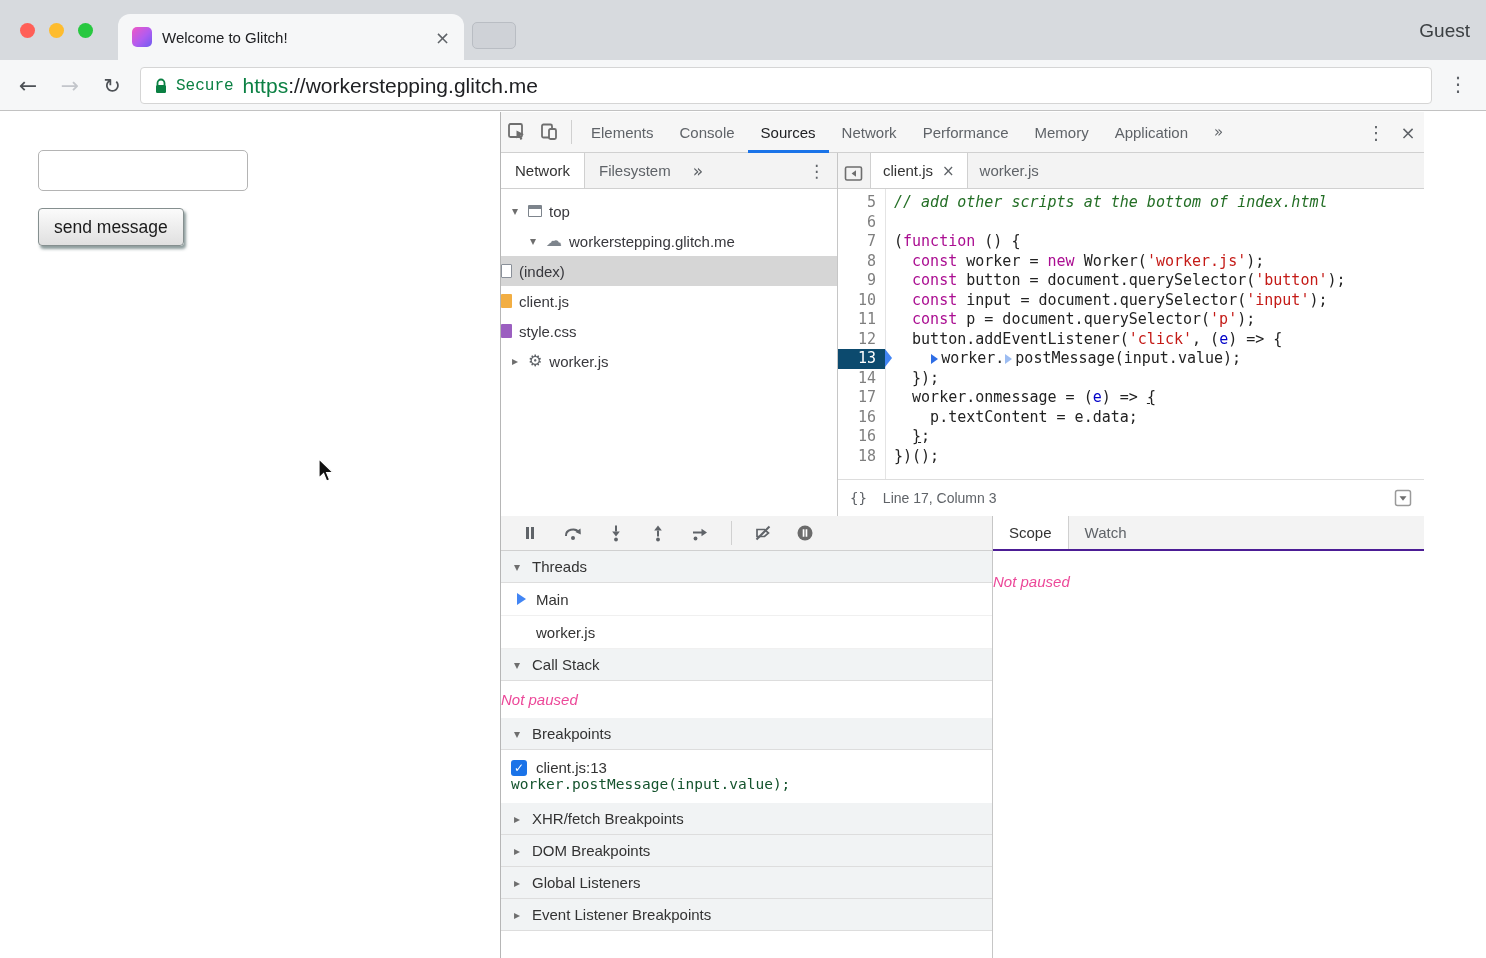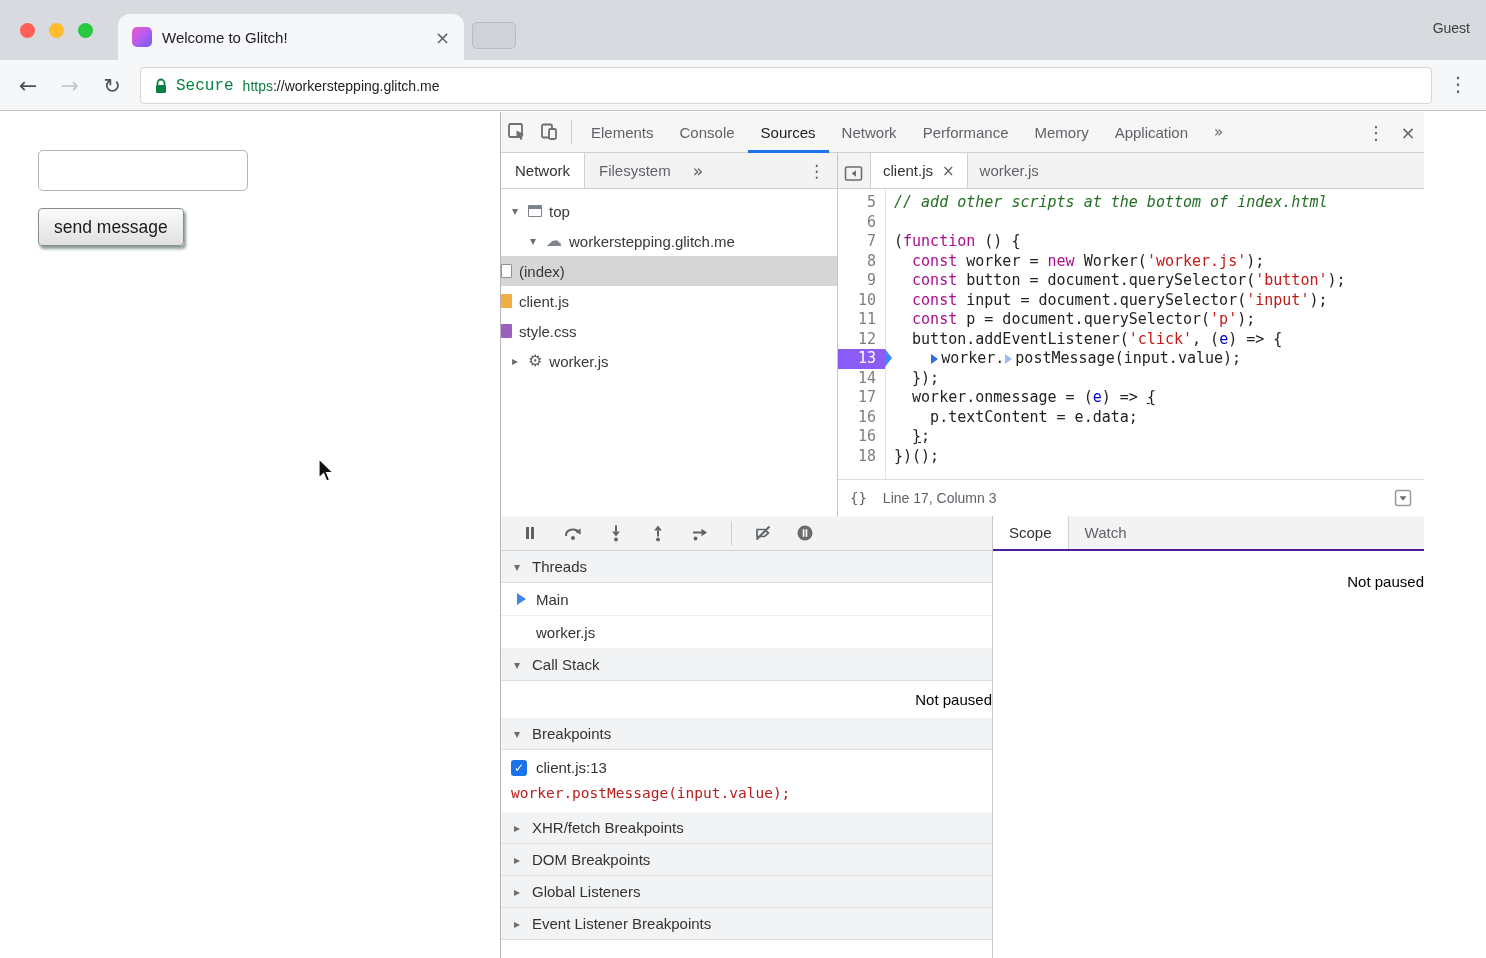--- a/index.html
+++ b/index.html
@@ -20,34 +20,34 @@
     position:absolute; left:118px; top:14px; width:346px; height:46px;
     background:#f6f7f8; border-radius:12px 12px 0 0;
     display:flex; align-items:center; padding:0 14px; gap:10px;
   }
   .favicon { width:20px; height:20px; border-radius:5px;
     background:linear-gradient(135deg,#f058c4 0%,#b05cf0 55%,#6d5cf0 100%); flex:0 0 auto; }
   .tab-title { font-size:15px; color:#202124; white-space:nowrap; overflow:hidden; flex:1; }
   .tab-close { margin-left:auto; font-size:18px; color:#5f6368; cursor:default; }
   .tab-stub { position:absolute; left:472px; top:22px; width:44px; height:27px;
     background:#cfd2d7; border:1px solid #b9bdc3; border-radius:5px; }
-  .guest { position:absolute; right:16px; top:20px; font-size:14px; color:#3c4043; }
+  .guest { position:absolute; right:16px; top:20px; font-size:19px; color:#3c4043; }
 
   .nav-bar { position:absolute; left:0; top:60px; width:1486px; height:51px;
     background:#f6f7f8; border-bottom:1px solid #c2c2c2; }
   .nav-btn { position:absolute; top:12px; width:28px; height:28px; text-align:center;
     font-size:22px; line-height:28px; color:#4d5156; }
   .nav-btn.back { left:14px; }
   .nav-btn.forward { left:56px; color:#c3c6cb; }
   .nav-btn.reload { left:98px; font-size:21px; }
   .omnibox { position:absolute; left:140px; top:7px; width:1292px; height:37px;
     background:#fff; border:1px solid #d5d5d5; border-radius:4px;
     display:flex; align-items:center; padding:0 14px; gap:9px; }
   .secure { color:#0b8043; font-size:16px;font-family:Liberation Mono, monospace; }
-  .url { font-size:14px; color:#202124; }
+  .url { font-size:21px; color:#202124; }
   .url .scheme { color:#0b8043; }
   .menu-dots { position:absolute; right:16px; top:12px; font-size:20px; color:#5f6368; width:24px; text-align:center; }
 
   
   .page-pane { position:absolute; left:0; top:112px; width:500px; height:846px; background:#fff; }
   .msg-input { position:absolute; left:38px; top:38px; width:210px; height:41px;
     border:1px solid #b4b4b4; border-radius:5px; font-size:16px; padding:0 10px; background:#fff; outline:none; }
   .send-btn { position:absolute; left:38px; top:96px; height:38px; padding:0 15px;
     font-family:"Liberation Sans", sans-serif; font-size:17.5px; color:#1b1b1b;
     background:linear-gradient(#fbfbfb,#e0e0e0); border:1px solid #858f8f; border-radius:4px;
@@ -95,21 +95,21 @@
   .editor { flex:1; display:flex; flex-direction:column; background:#fff; min-width:0; }
   .editor-tabs { height:36px; background:#f3f3f3; border-bottom:1px solid #d0d0d0;
     display:flex; align-items:stretch; flex:0 0 auto; }
   .edtab { display:flex; align-items:center; gap:9px; padding:0 12px; color:#5f6368; white-space:nowrap; }
   .edtab.active { background:#fff; color:#333; border-left:1px solid #d0d0d0; border-right:1px solid #d0d0d0; }
   .edtab .x { color:#5f6368; font-size:15px; }
   .editor-body { flex:1; display:flex; overflow:hidden; }
   .gutter { width:48px; border-right:1px solid #e4e4e4; padding-top:4px; text-align:right;
     font-family:"DejaVu Sans Mono","Liberation Mono",monospace; font-size:15px; color:#7f7f7f; flex:0 0 auto; }
   .gutter-line { height:19.5px; line-height:19.5px; padding-right:9px; position:relative; }
-  .gutter-line.bp { background:#8b5cf6; color:#fff; }
+  .gutter-line.bp { background:#0c4a6e; color:#fff; }
   .gutter-line.bp::after { content:""; position:absolute; right:-7px; top:0; z-index:2;
     border-top:9.75px solid transparent; border-bottom:9.75px solid transparent; border-left:7px solid #4285f4; }
   .code { flex:1; padding:4px 0 0 8px; white-space:pre; overflow:hidden;
     font-family:"DejaVu Sans Mono","Liberation Mono",monospace; font-size:15px; color:#222; }
   .code-line { height:19.5px; line-height:19.5px; }
   .tok-comment { color:#236e25; font-style:italic; }
   .tok-keyword { color:#aa0d91; }
   .tok-string  { color:#c41a16; }
   .tok-def     { color:#0000c8; }
   .tok-matched { text-decoration:underline; }
@@ -128,27 +128,27 @@
   .dbg-toolbar { height:35px; background:#f3f3f3; border-bottom:1px solid #d0d0d0;
     display:flex; align-items:center; gap:24px; padding-left:20px; flex:0 0 auto; }
   .dbg-toolbar .vsep { margin:0 -2px; }
   .sec-header { height:32px; background:#f1f3f4; border-bottom:1px solid #ddd;
     display:flex; align-items:center; gap:9px; padding-left:10px; color:#333; flex:0 0 auto; }
   .thread-row { height:33px; display:flex; align-items:center; gap:10px; padding-left:16px;
     border-bottom:1px solid #f0f0f0; flex:0 0 auto; }
   .thread-arrow { width:0; height:0; border-top:6px solid transparent; border-bottom:6px solid transparent;
     border-left:9px solid #4285f4; }
   .thread-row.worker { padding-left:35px; }
-  .placeholder { color:#000000; text-align:right; }
+  .placeholder { color:#ec4899; font-style:italic; text-align:left; }
   .cs-placeholder { height:37px; line-height:37px; flex:0 0 auto; }
   .bp-entry { padding:9px 0 11px 10px; flex:0 0 auto; }
   .bp-row { display:flex; align-items:center; gap:9px; color:#333; }
   .checkbox { width:16px; height:16px; background:#1a73e8; border-radius:3px; color:#fff;
     font-size:12px; line-height:16px; text-align:center; }
-  .bp-code { font-family:"DejaVu Sans Mono","Liberation Mono",monospace; font-size:14.5px; color:#b91c1c; margin-top:9px; }
+  .bp-code { font-family:"DejaVu Sans Mono","Liberation Mono",monospace; font-size:14.5px; color:#14532d; }
   .scope-pane { flex:1; display:flex; flex-direction:column; }
   .scope-tabs { height:35px; background:#f3f3f3; border-bottom:2px solid #4c1d95;
     display:flex; align-items:stretch; flex:0 0 auto; }
   .scope-tab { display:flex; align-items:center; padding:0 16px; color:#5f6368; }
   .scope-tab.selected { background:#fff; color:#333; border-right:1px solid #d0d0d0; }
   .scope-content { flex:1; }
   .scope-content .placeholder { margin-top:22px; }
 </style>
 </head>
 <body>

